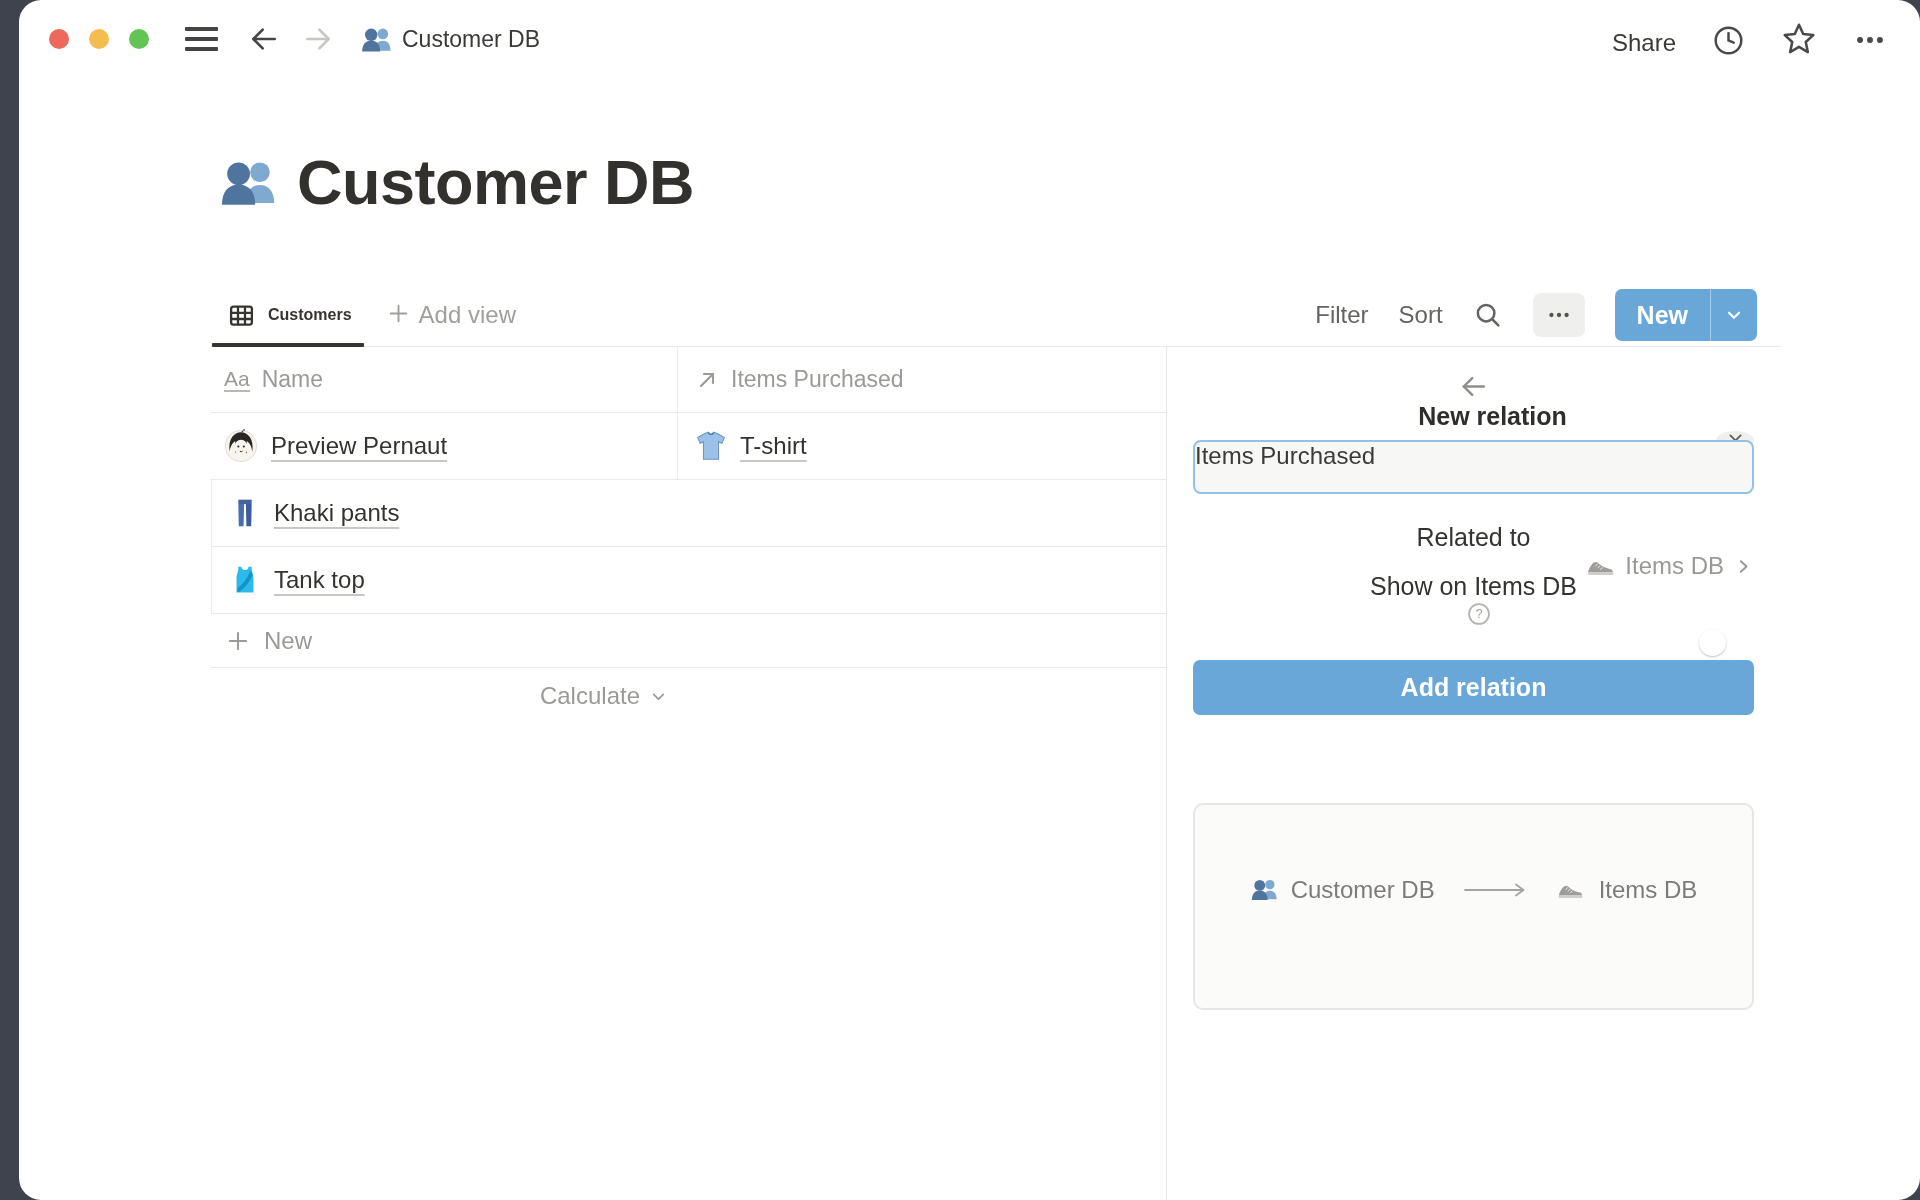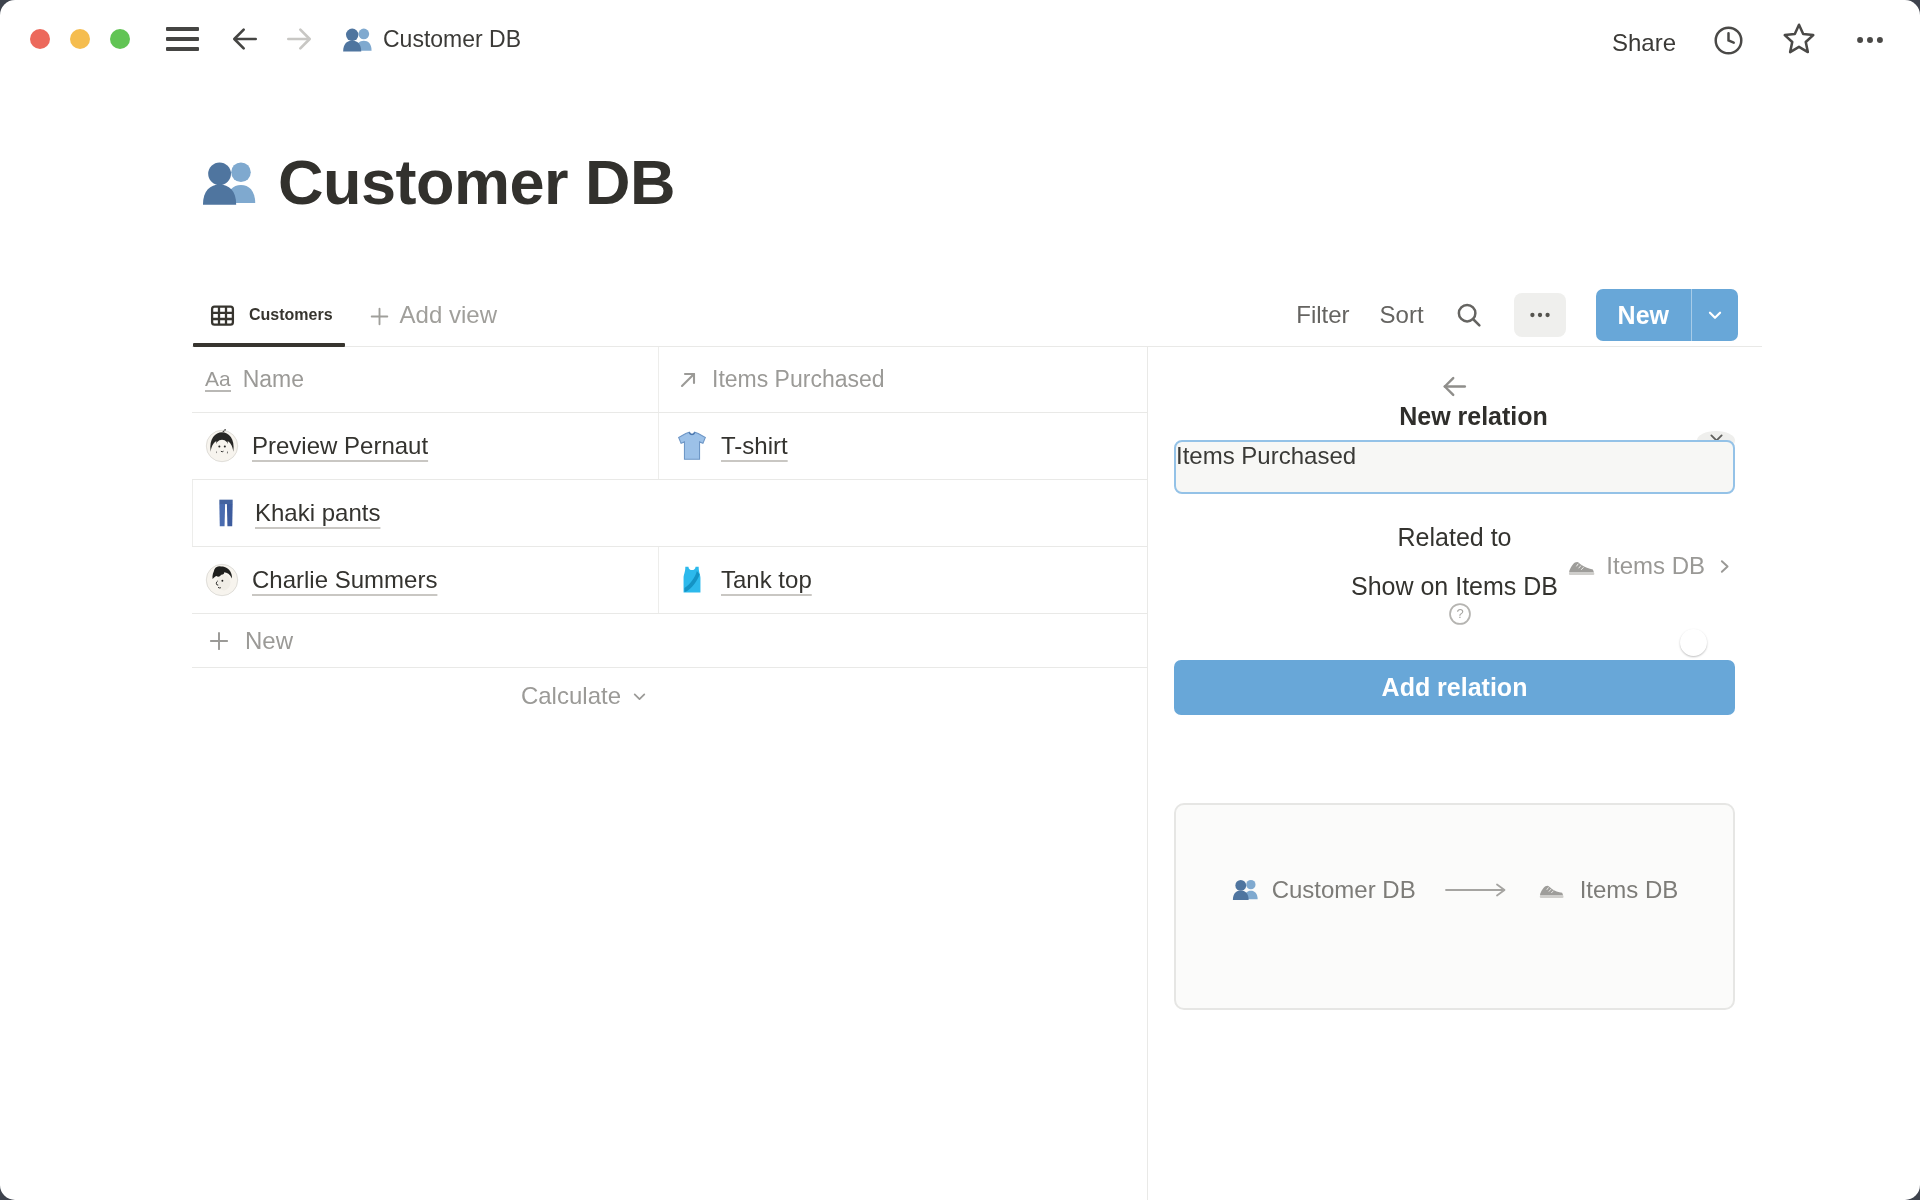--- a/index.html
+++ b/index.html
@@ -1,18 +1,18 @@
 <!DOCTYPE html>
 <html><head>
 <meta charset="utf-8">
 <style>
   html,body{margin:0;padding:0;}
   body{background:#3e434d;font-family:"Liberation Sans","DejaVu Sans",sans-serif;-webkit-font-smoothing:antialiased;}
   .stage{position:relative;width:1920px;height:1200px;overflow:hidden;}
-  .window{position:absolute;inset:0;background:#ffffff;border-radius:15px;overflow:hidden;}
+  .window{position:absolute;inset:0;background:#ffffff;border-radius:22px;overflow:hidden;margin-left:19px;}
 
   
   .topbar{position:absolute;top:0;left:0;right:0;height:78px;display:flex;align-items:center;padding:0 33px 0 30px;box-sizing:border-box;}
   .lights{display:flex;align-items:center;gap:20px;}
   .light{width:20px;height:20px;border-radius:50%;}
   .light.red{background:#ec695c;}
   .light.yellow{background:#f5bd4f;}
   .light.green{background:#61c454;}
   .burger{margin-left:36px;display:flex;flex-direction:column;gap:6px;cursor:pointer;}
   .burger i{display:block;width:33px;height:4px;background:#454543;border-radius:1px;}
@@ -24,21 +24,21 @@
 
   
   .page-title{position:absolute;left:199px;top:146px;display:flex;align-items:center;gap:22px;}
   .page-title .txt{font-size:63px;font-weight:700;color:#32312d;letter-spacing:-0.5px;}
 
   
   .views-row{position:absolute;left:192px;top:284px;width:1570px;height:63px;display:flex;align-items:center;border-bottom:1px solid #e9e9e7;box-sizing:border-box;}
   .tab-active{position:relative;height:100%;display:flex;align-items:center;gap:12px;padding:0 18px 0 16px;cursor:pointer;}
   .tab-active:after{content:"";position:absolute;left:1px;right:6px;bottom:-1px;height:4px;background:#37352f;border-radius:1px;}
   .tab-active .txt{font-size:16px;font-weight:700;color:#37352f;}
-  .add-view{display:flex;align-items:flex-end;gap:8px;margin-left:16px;cursor:pointer;}
+  .add-view{display:flex;align-items:flex-start;gap:8px;margin-left:16px;cursor:pointer;}
   .add-view .txt{font-size:24px;color:#a09f9b;}
   .view-toolbar{margin-left:auto;display:flex;align-items:center;gap:30px;padding-right:24px;}
   .tool-txt{font-size:24px;color:#656461;cursor:pointer;}
   .dots-chip{width:52px;height:44px;border-radius:8px;background:#efefed;display:flex;align-items:center;justify-content:center;cursor:pointer;}
   .new-btn{display:flex;align-items:stretch;height:52px;border-radius:7px;overflow:hidden;background:#68a7d8;cursor:pointer;}
   .new-btn .label{display:flex;align-items:center;padding:0 22px;font-size:25px;font-weight:700;color:#ffffff;}
   .new-btn .split{width:1px;background:rgba(255,255,255,0.42);}
   .new-btn .chev{display:flex;align-items:center;justify-content:center;width:46px;}
 
   
@@ -305,28 +305,20 @@
           <span class="item-ico">
               <svg width="32" height="32" viewBox="0 0 36 36">
                 <use href="#jeans"></use>
               </svg>
             </span>
           <span class="cell-link">Khaki pants</span>
         </div>
       </div>
 
       <div class="t-row">
-        <div class="c-name">
-          <span class="avatar">
-              <svg width="34" height="34" viewBox="0 0 36 36">
-                <use href="#av-charlie"></use>
-              </svg>
-            </span>
-          <span class="cell-link">Charlie Summers</span>
-        </div>
         <div class="c-item">
           <span class="item-ico">
               <svg width="32" height="32" viewBox="0 0 36 36">
                 <use href="#tank"></use>
               </svg>
             </span>
           <span class="cell-link">Tank top</span>
         </div>
       </div>
 

